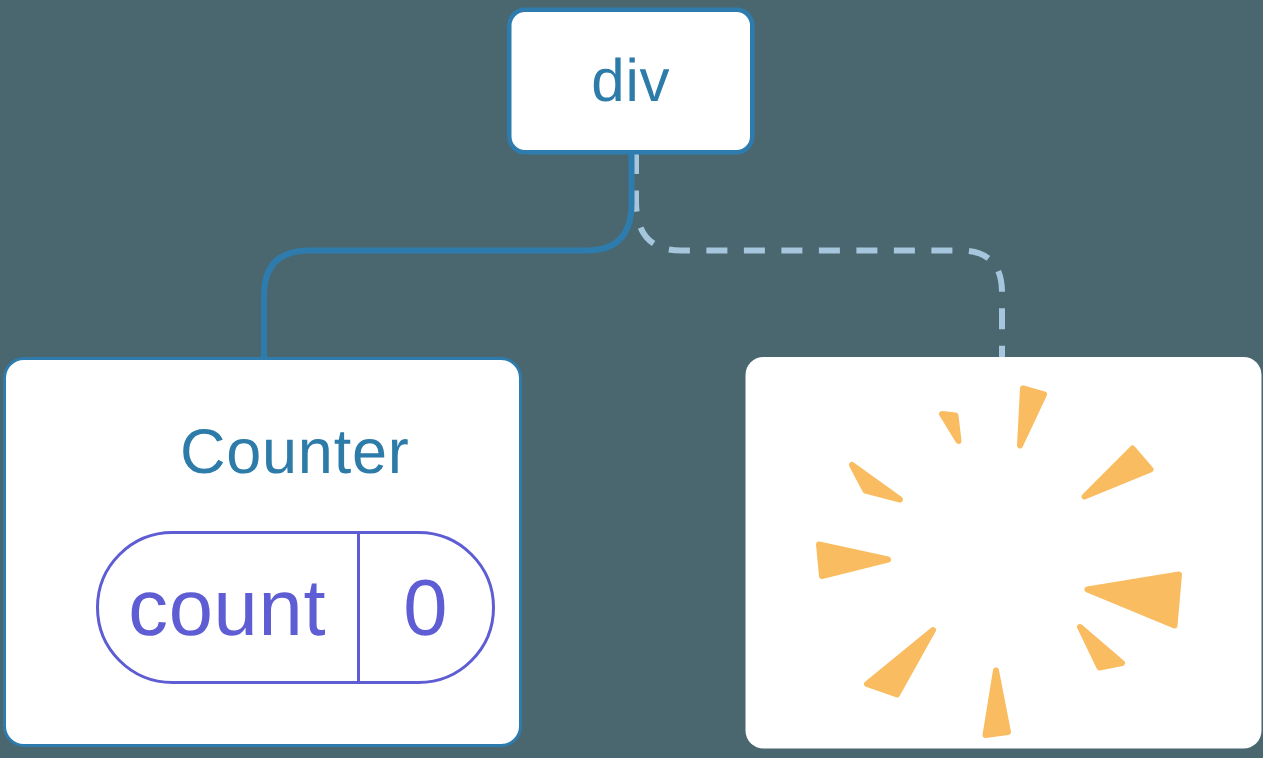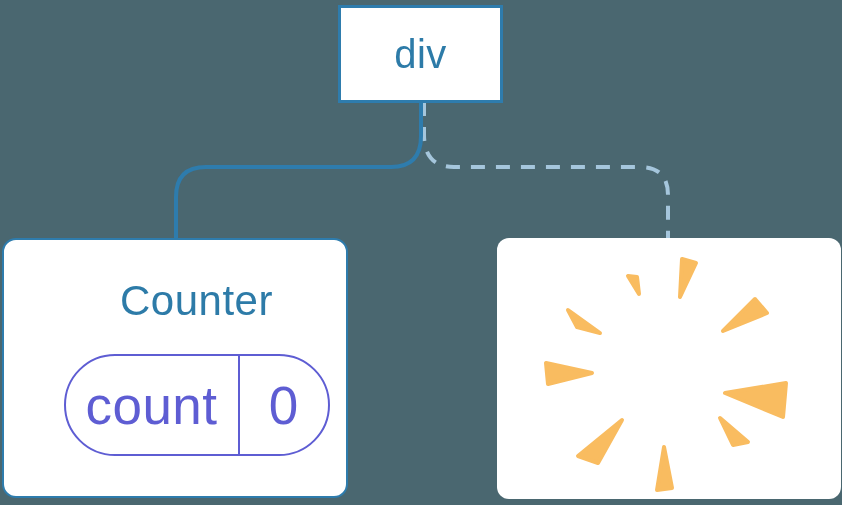--- a/index.html
+++ b/index.html
@@ -34,21 +34,21 @@
   }
   .node {
     position: absolute;
     background: var(--box-bg, #FFFFFF);
     box-sizing: border-box;
   }
   .node-root {
     left: 338px; top: 5px;
     width: 165px; height: 98px;
     border: 3px solid var(--box-border, #2E7CAD);
-    border-radius: 0;
+    border-radius: 12px;
     display: flex;
     align-items: center;
     justify-content: center;
     font-size: 40px;
     color: var(--node-text, #2D7BA8);
     letter-spacing: 0.5px;
   }
   .node-counter {
     left: 2px; top: 238px;
     width: 346px; height: 260px;

